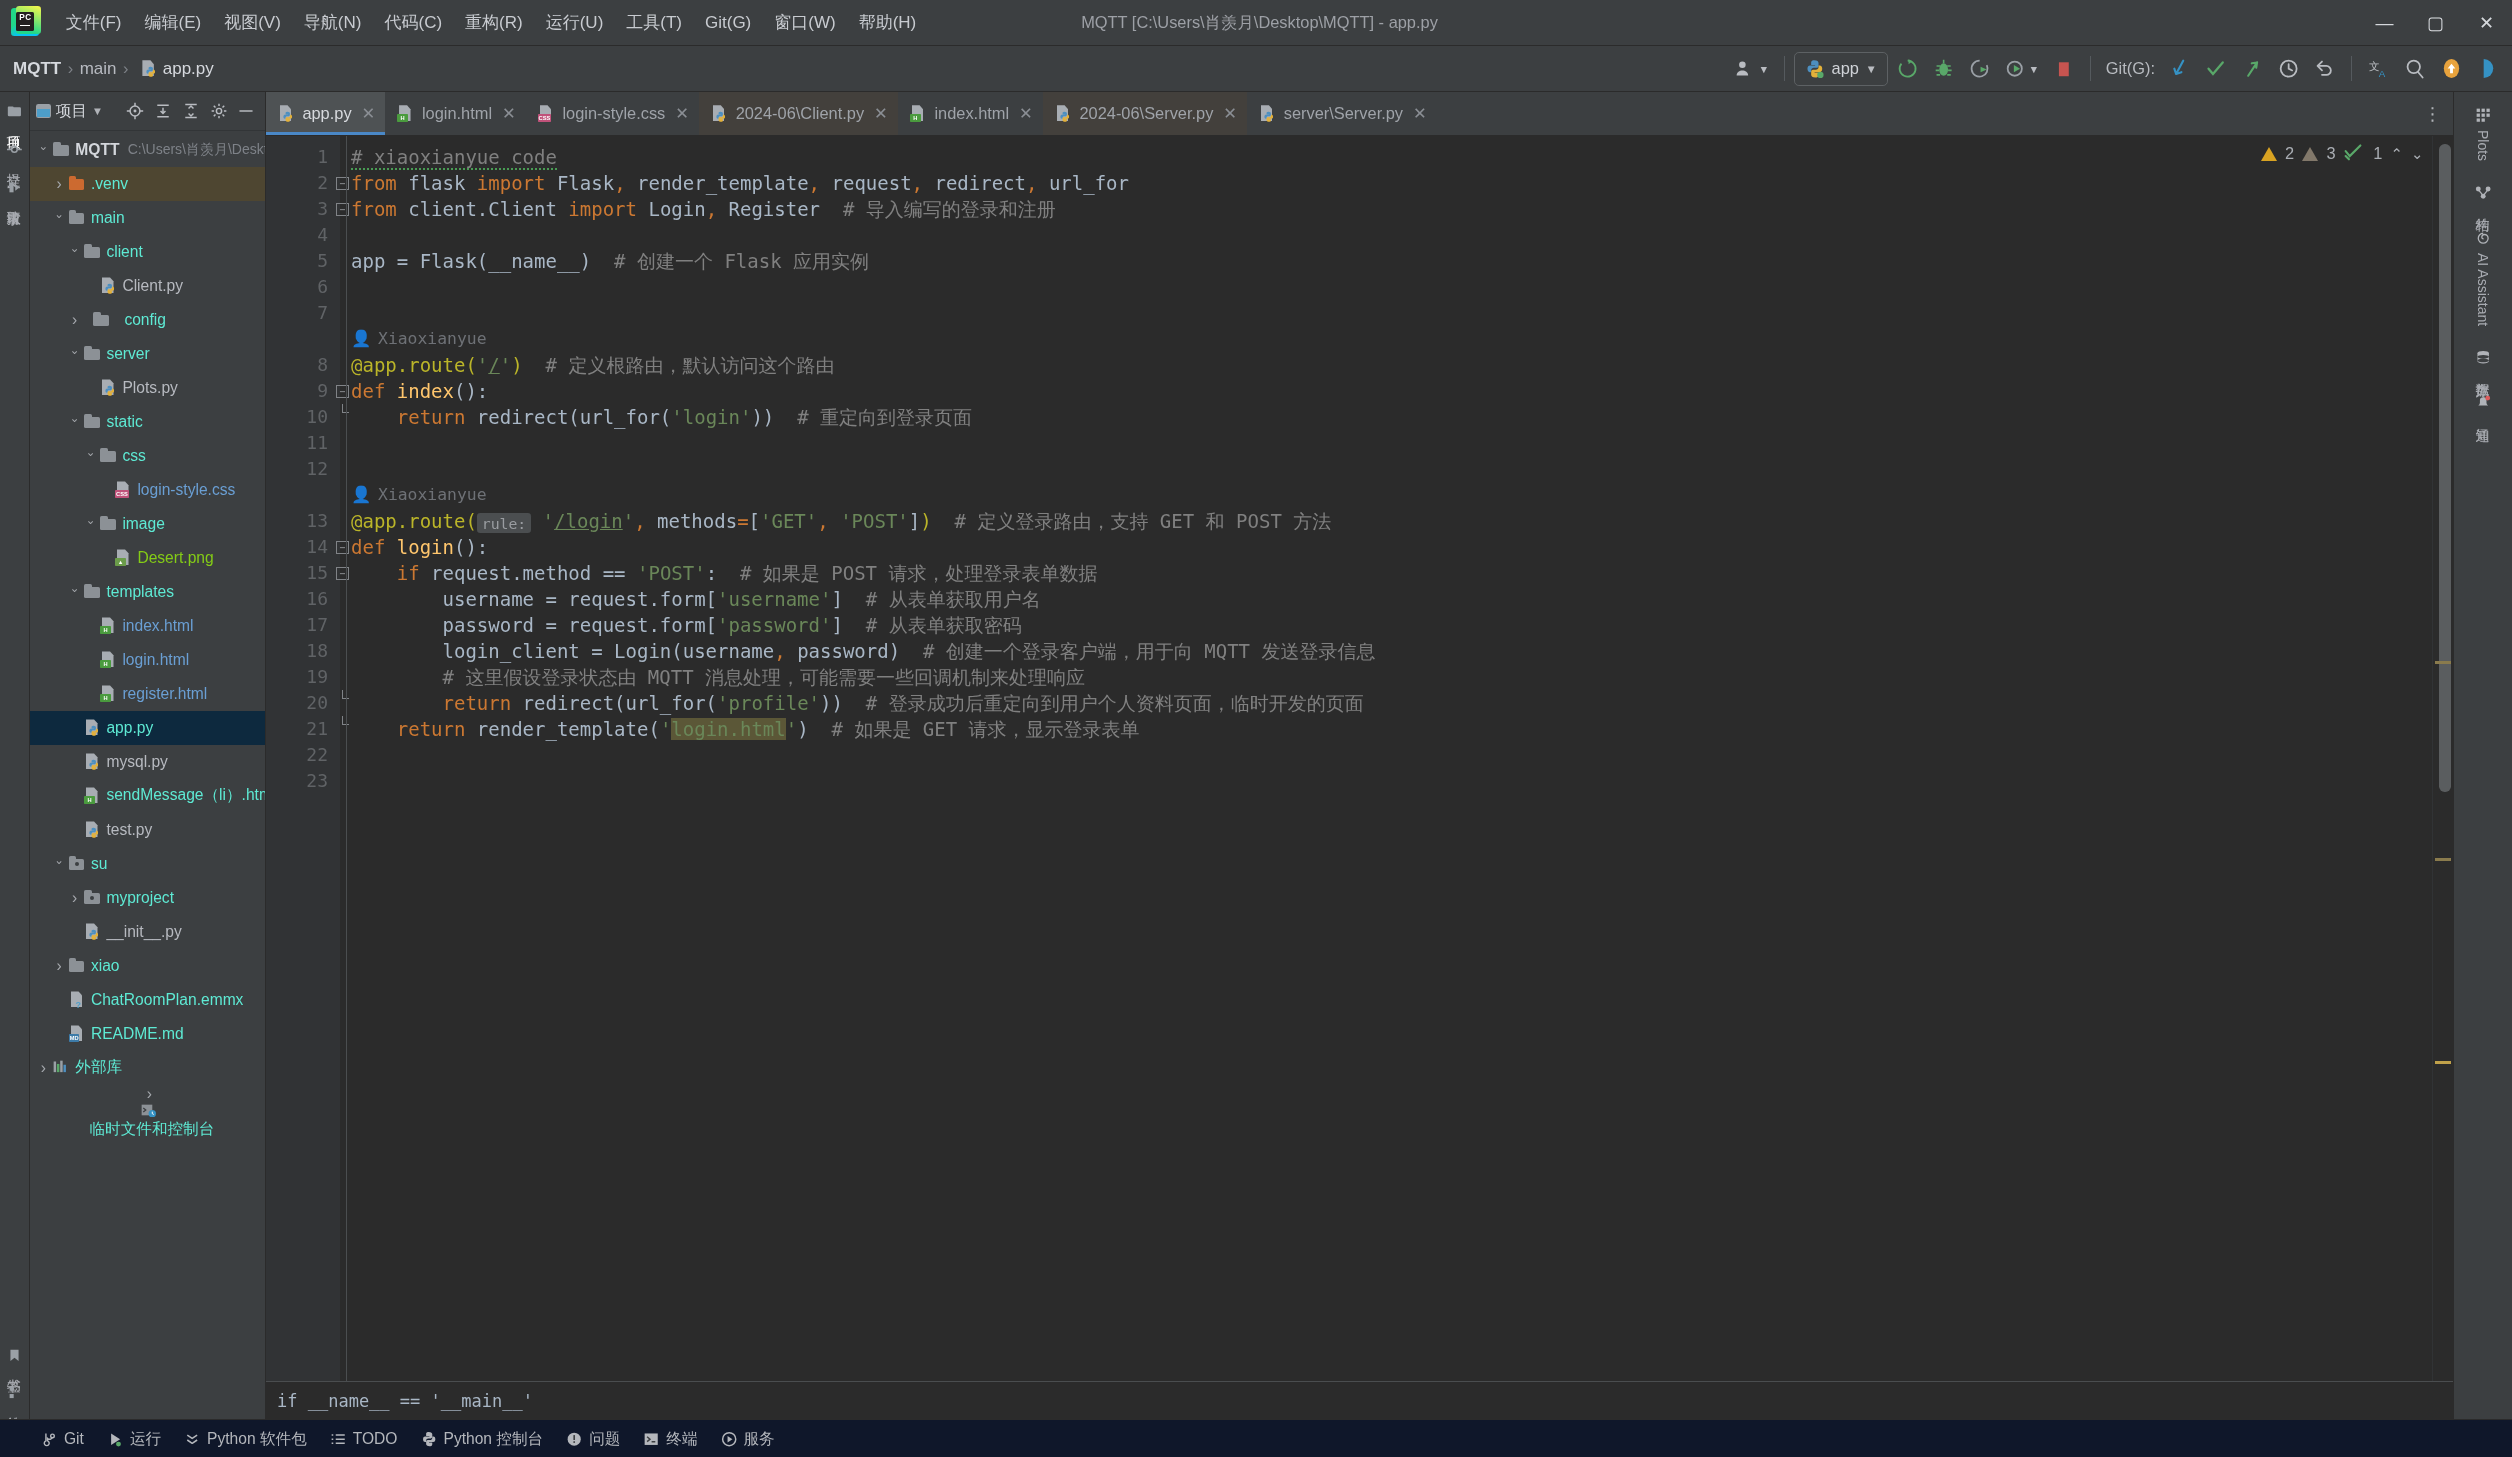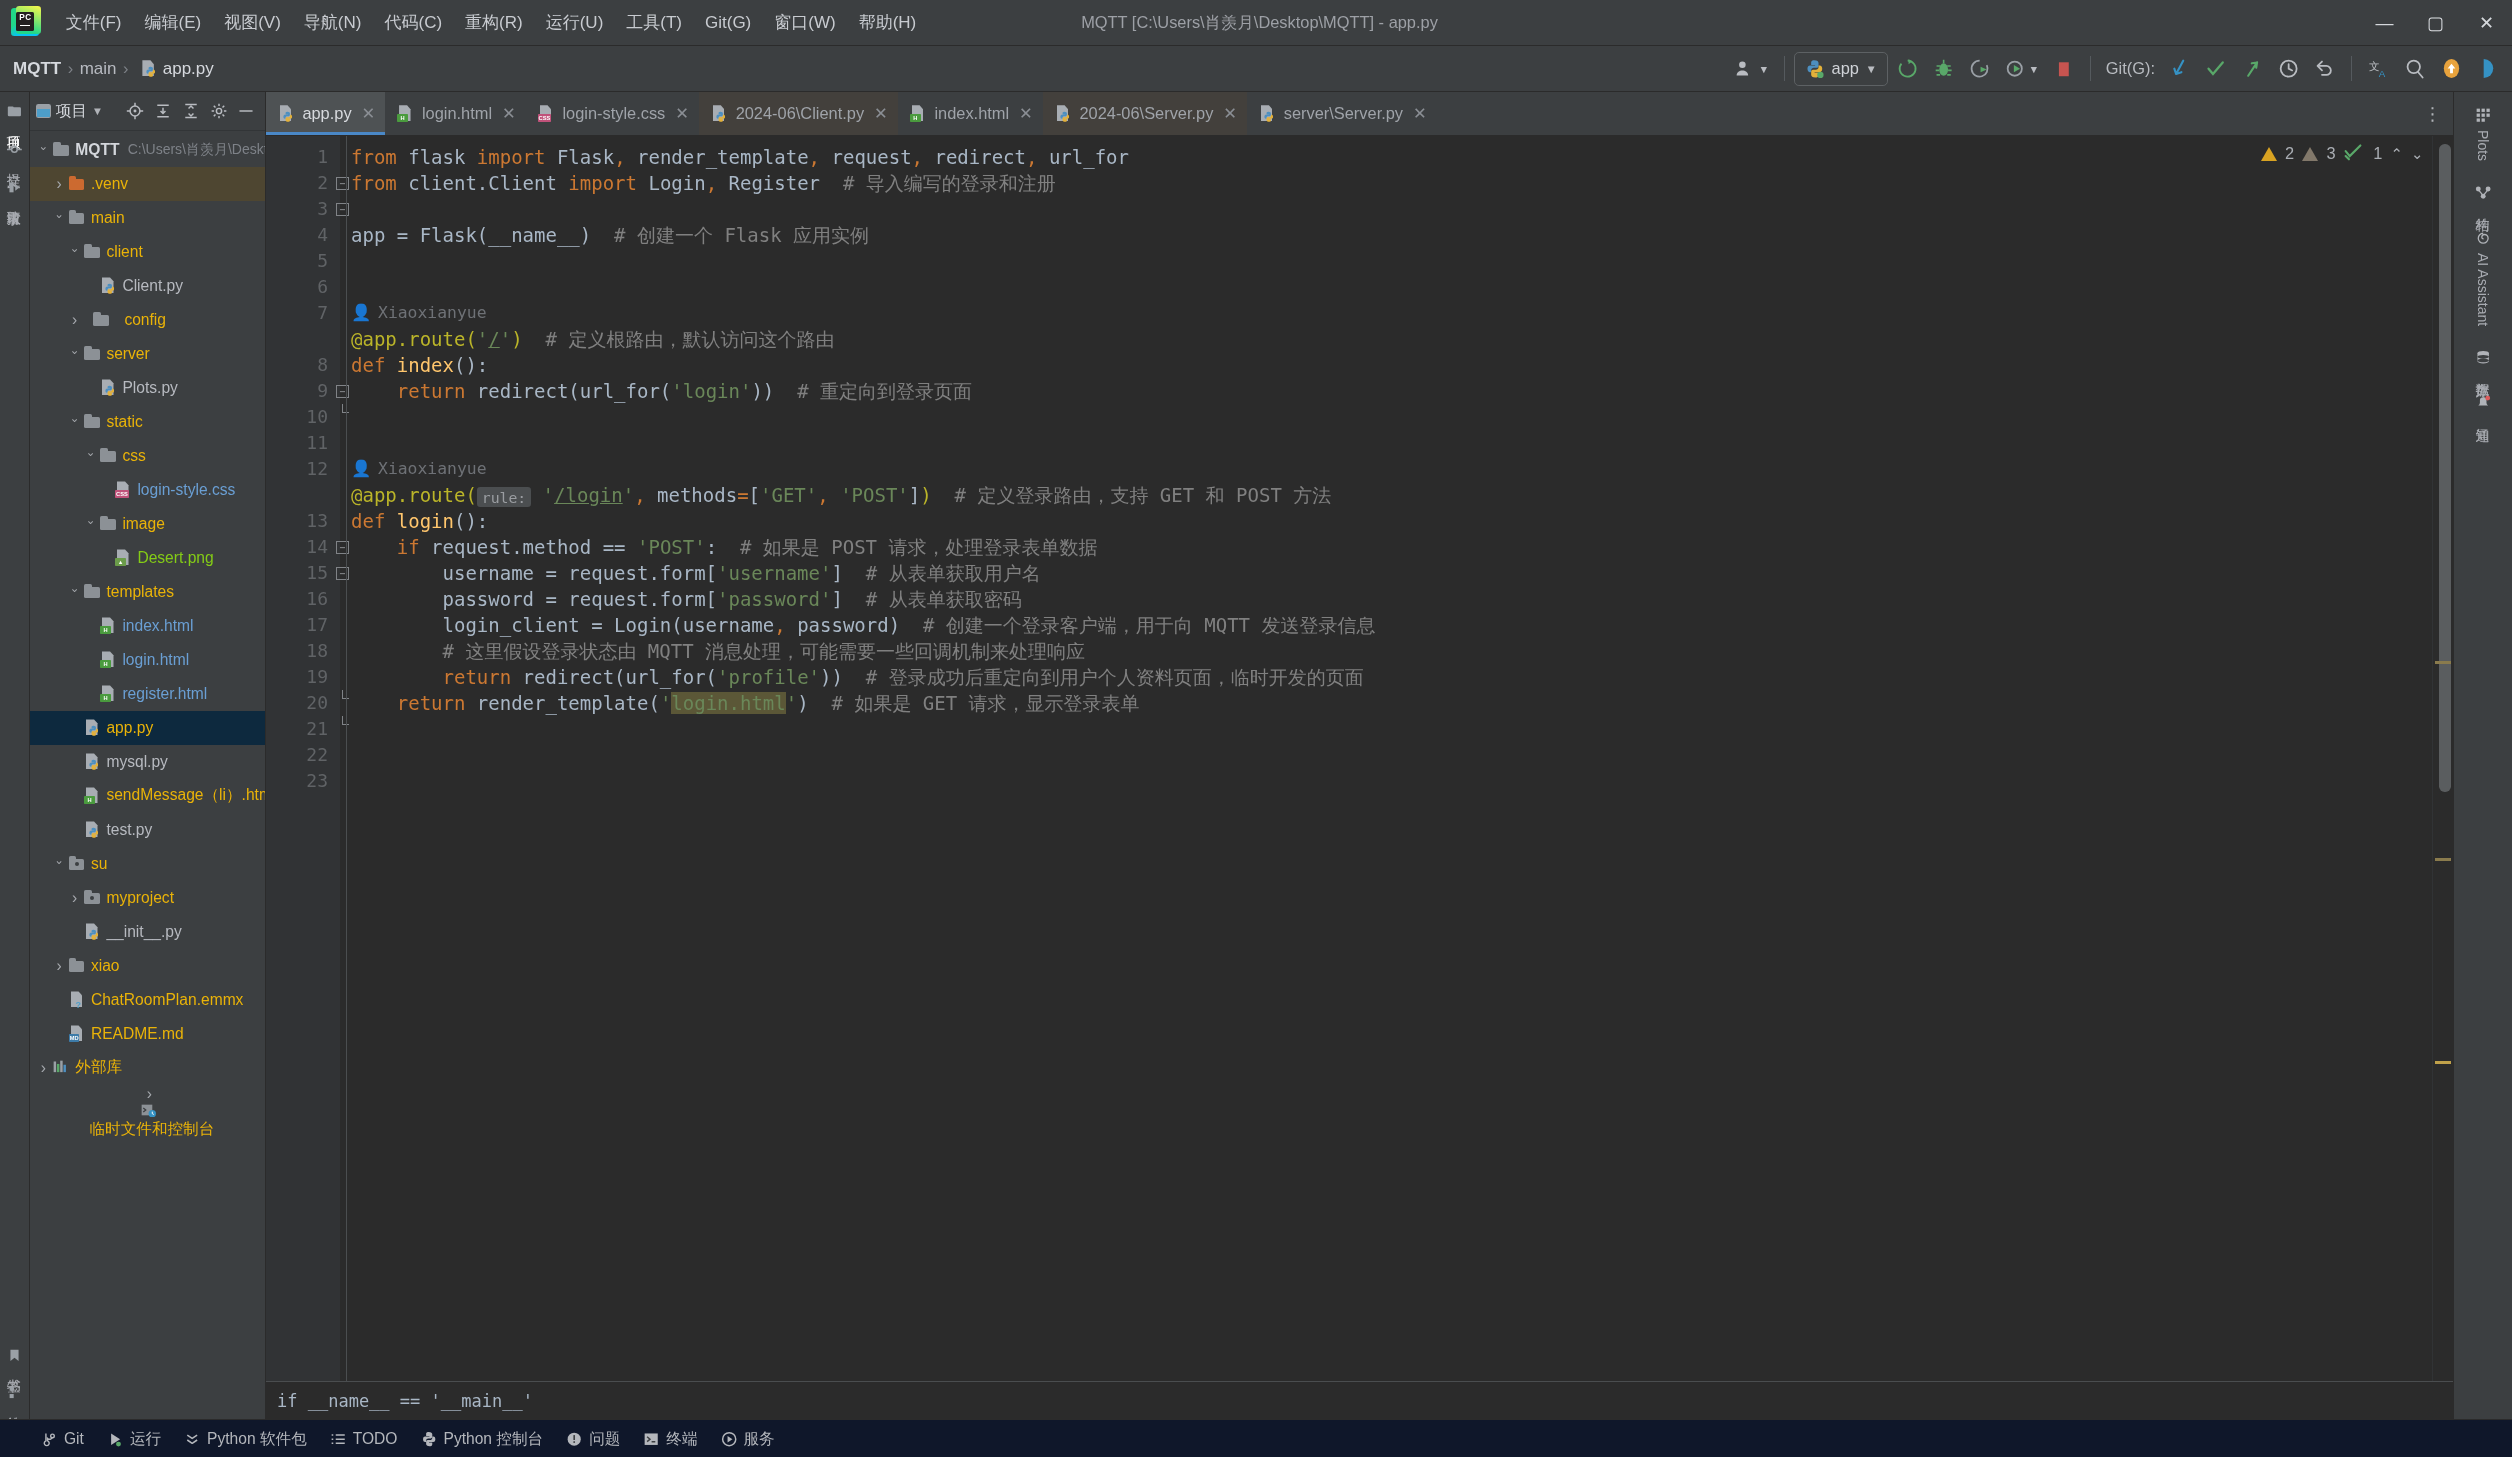--- a/index.html
+++ b/index.html
@@ -145,21 +145,21 @@
   .badge.h   { background:#4a9b3e; }
   .badge.css { background:#c0527a; }
   .badge.md  { background:#3d7ba8; }
   .badge.img { background:#6b9c4a; }
   .badge.q   { background:transparent; color:#4d9ec9; font-size:9px; left:4.9px; bottom:-1.6px;}
 
   .t-py  { color:#b7bac0; }
   .t-html{ color:#6a9fd4; }
   .t-css { color:#6a9fd4; }
   .t-red { color:#84cc16; }
-  .t-norm{ color:#eab308; }
+  .t-norm{ color:#5eead4; }
   .t-bold{ font-weight:bold; color:#d4d7dc; }
 
   
   .editor-area { flex: 1; display: flex; flex-direction: column; min-width: 0; background: #2b2b2b; }
   .tabbar { height: 44px; background: #3c3f41; display: flex; align-items: stretch; border-bottom:0.8px solid #2b2b2b; position:relative;}
   .tab {
     display: flex; align-items: center; gap: 7.4px; padding: 0 9.8px 0 11.5px;
     font-size: 16.4px; color: #9fa3a9; position: relative; white-space: nowrap; cursor: default;
   }
   .tab.active { background: #4e5254; color: #d7dade; }
@@ -888,20 +888,21 @@
           <div class="gline">19</div>
           <div class="gline">20<span class="fold tail"></span></div>
           <div class="gline">21<span class="fold tail"></span></div>
           <div class="gline">22</div>
           <div class="gline">23</div>
         </div>
 
       <div class="code">
         <div class="vline"></div>
 
+        <div class="cline"><span class="cmt squiggle"># xiaoxianyue code</span></div>
         <div class="cline"><span class="kw">from</span><span class="id"> flask </span><span class="kw">import</span><span class="id"> Flask</span><span class="comma">,</span><span class="id"> render_template</span><span class="comma">,</span><span class="id"> request</span><span class="comma">,</span><span class="id"> redirect</span><span class="comma">,</span><span class="id"> url_for</span></div>
         <div class="cline"><span class="kw">from</span><span class="id"> client.Client </span><span class="kw">import</span><span class="id"> Login</span><span class="comma">,</span><span class="id"> Register</span><span class="cmt">  # 导入编写的登录和注册</span></div>
         <div class="cline"> </div>
         <div class="cline"><span class="id">app = Flask(__name__)</span><span class="cmt">  # 创建一个 Flask 应用实例</span></div>
         <div class="cline"> </div>
         <div class="cline"> </div>
         <div class="annot"><span style="margin-right:6.6px;">👤</span><span class="av">Xiaoxianyue</span></div>
         <div class="cline"><span class="deco">@app.route(</span><span class="str">'</span><span class="str ulink">/</span><span class="str">'</span><span class="deco">)</span><span class="cmt">  # 定义根路由，默认访问这个路由</span></div>
         <div class="cline"><span class="kw">def </span><span class="fn">index</span><span class="id">():</span></div>
         <div class="cline"><span class="id">    </span><span class="kw">return</span><span class="id"> redirect(url_for(</span><span class="str">'login'</span><span class="id">))</span><span class="cmt">  # 重定向到登录页面</span></div>

